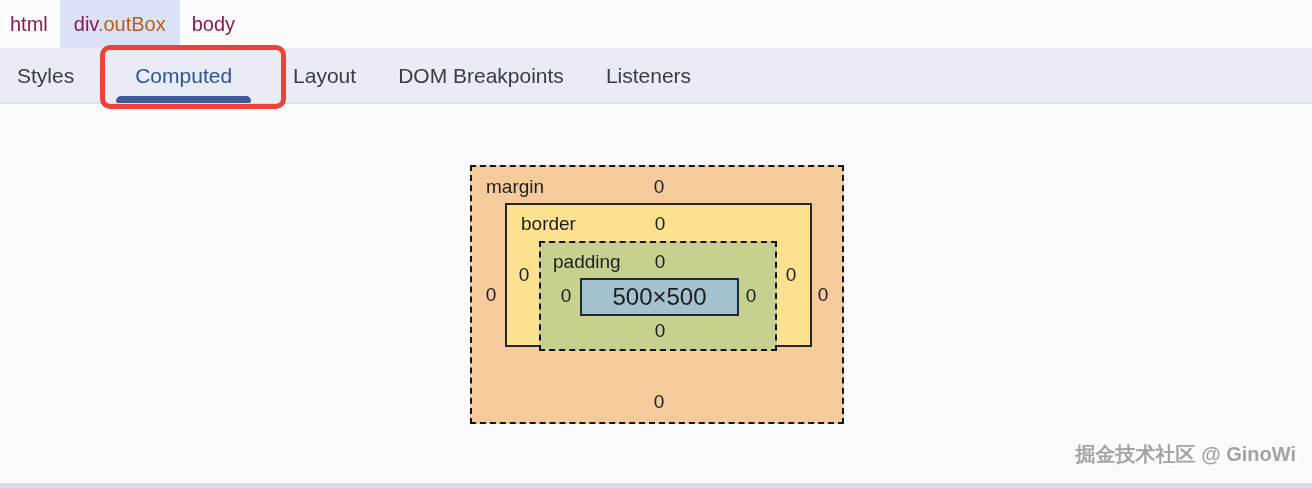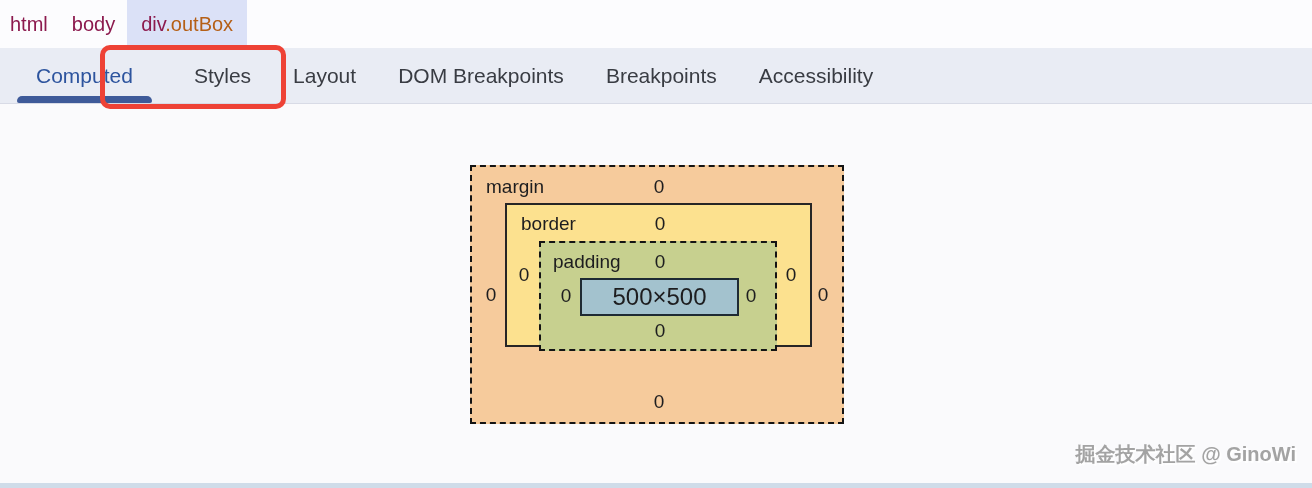--- a/index.html
+++ b/index.html
@@ -119,33 +119,32 @@
     background: var(--bottom-edge, #cfdce9);
   }
 </style>
 </head>
 <body>
 
 <div id="page">
 
   <div class="crumb-bar">
     <div class="crumb">html</div>
-    <div class="crumb">body</div>
     <div class="crumb selected">
       <span class="tag-part">div</span><span class="class-part">.outBox</span>
     </div>
+    <div class="crumb">body</div>
   </div>
 
   <div class="tab-bar">
+    <div class="tab">Styles</div>
     <div class="tab selected">Computed</div>
-    <div class="tab">Styles</div>
     <div class="tab">Layout</div>
     <div class="tab">DOM Breakpoints</div>
-    <div class="tab">Breakpoints</div>
-    <div class="tab">Accessibility</div>
+    <div class="tab">Listeners</div>
   </div>
 
   <div class="annotation-box"></div>
 
   <div class="boxmodel">
     <div class="bm-margin">
       <span class="bm-label" style="left:14px; top:9px;">margin</span>
       <span class="bm-val" style="left:187px; top:9px;">0</span>
       <span class="bm-val vmid" style="left:19px;">0</span>
       <span class="bm-val vmid" style="left:351px;">0</span>

